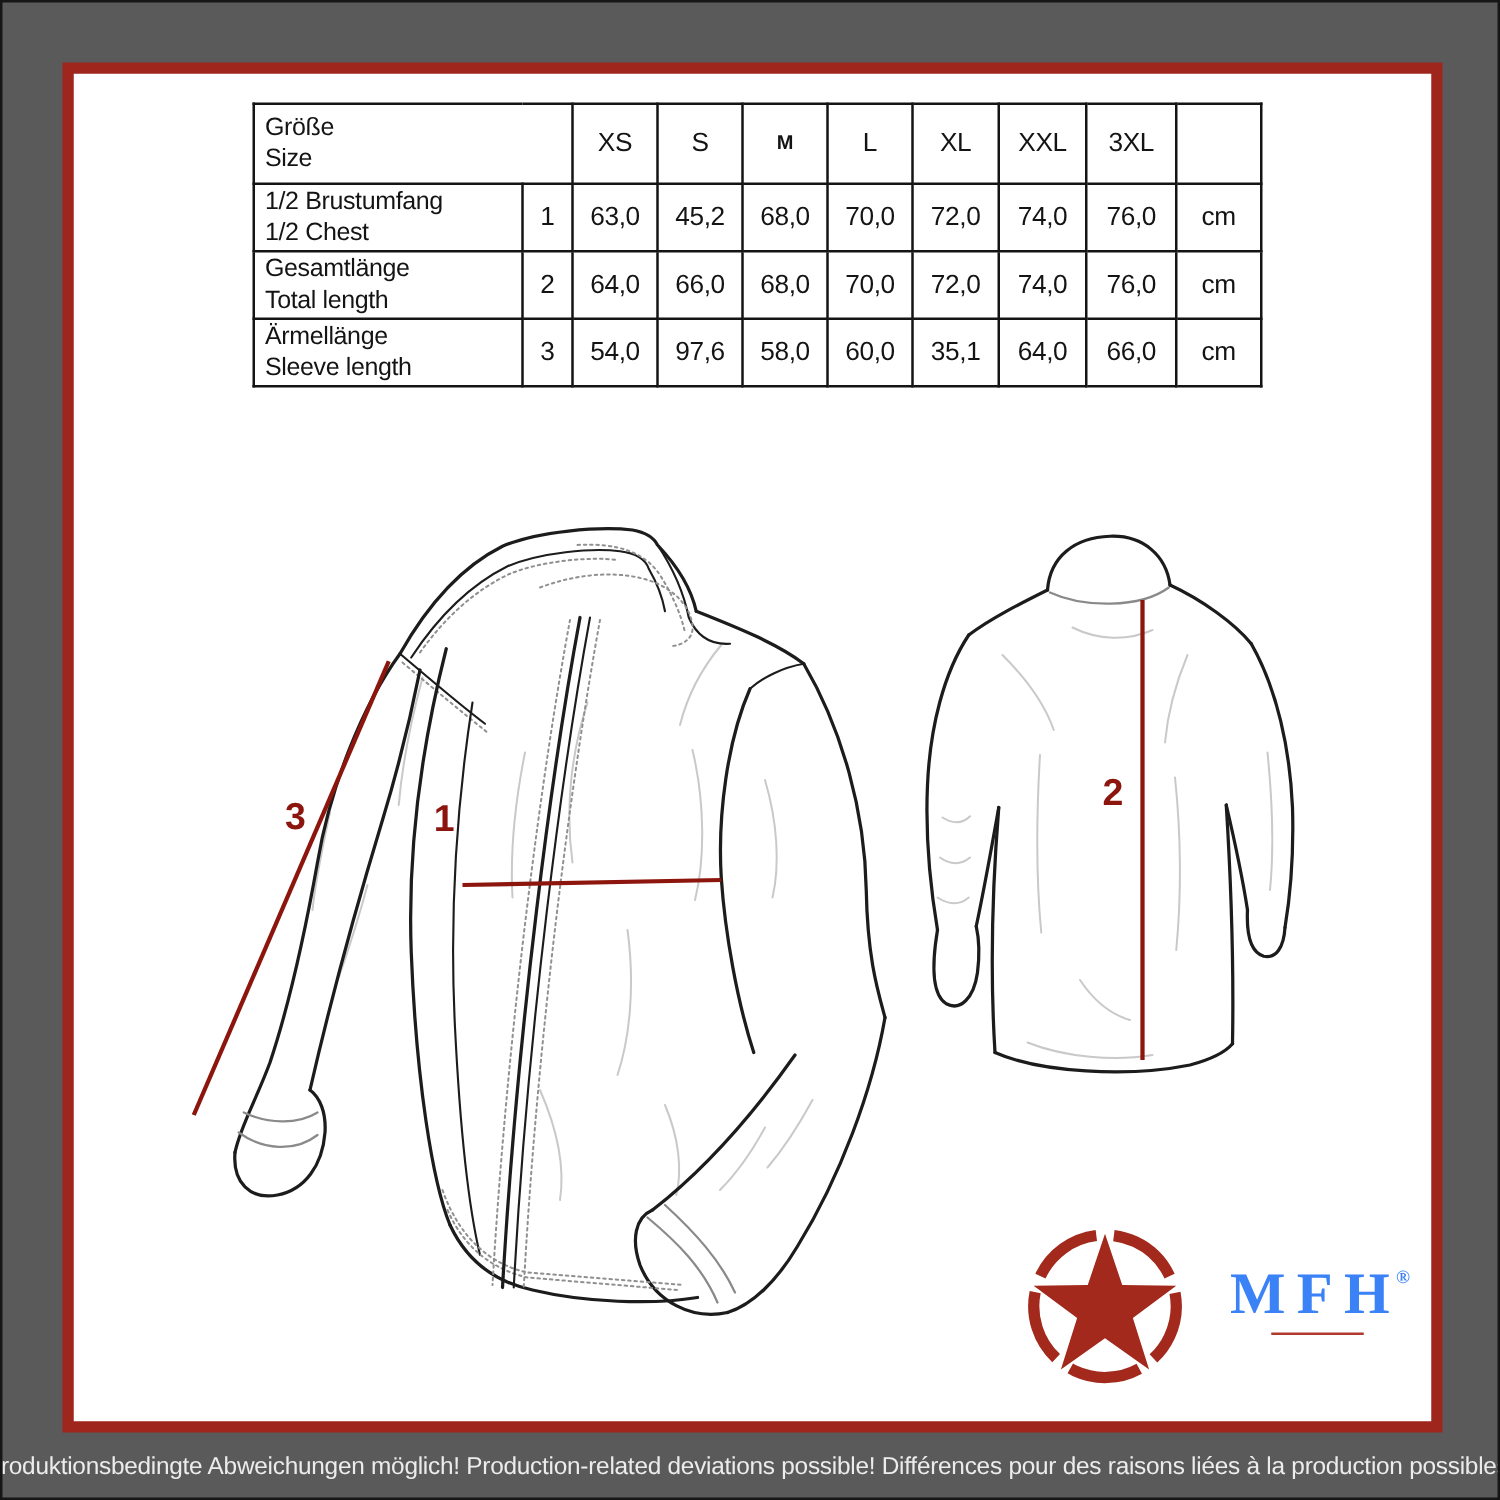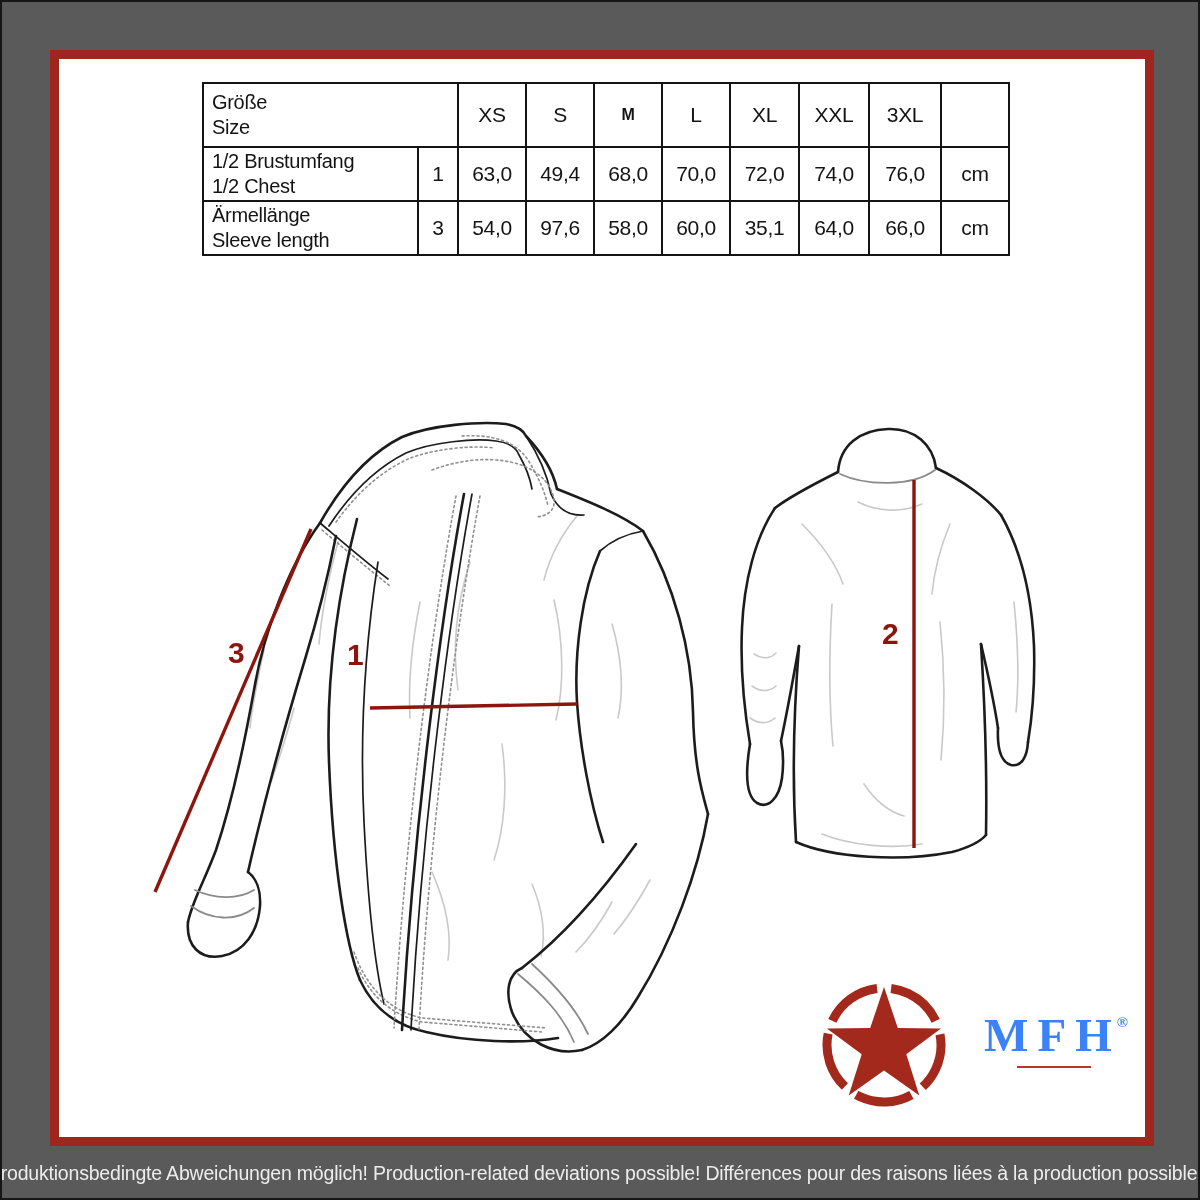--- a/index.html
+++ b/index.html
@@ -213,21 +213,36 @@
         </tr>
       </thead>
       <tbody>
         <tr>
           <td class="label-cell">
             <span>1/2 Brustumfang</span>
             <span>1/2 Chest</span>
           </td>
           <td>1</td>
           <td>63,0</td>
-          <td>49,4</td>
+          <td>45,2</td>
+          <td>68,0</td>
+          <td>70,0</td>
+          <td>72,0</td>
+          <td>74,0</td>
+          <td>76,0</td>
+          <td>cm</td>
+        </tr>
+        <tr>
+          <td class="label-cell">
+            <span>Gesamtlänge</span>
+            <span>Total length</span>
+          </td>
+          <td>2</td>
+          <td>64,0</td>
+          <td>66,0</td>
           <td>68,0</td>
           <td>70,0</td>
           <td>72,0</td>
           <td>74,0</td>
           <td>76,0</td>
           <td>cm</td>
         </tr>
         <tr>
           <td class="label-cell">
             <span>Ärmellänge</span>

